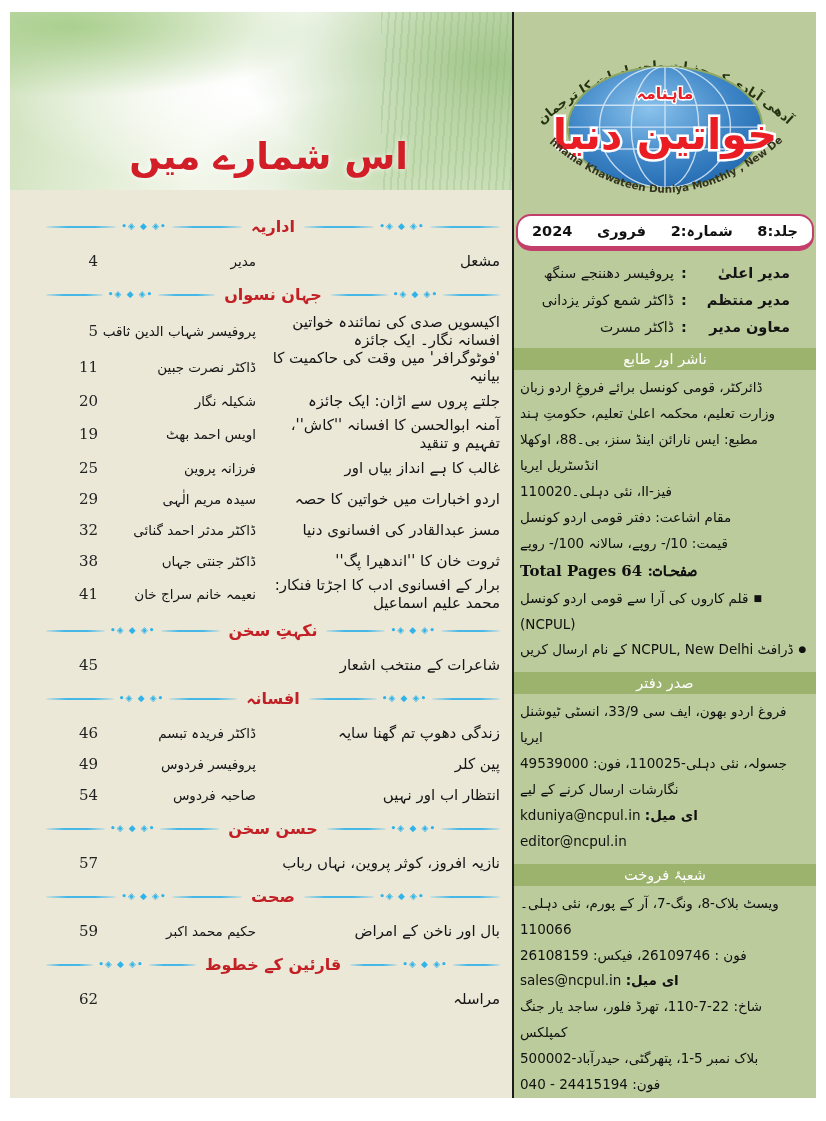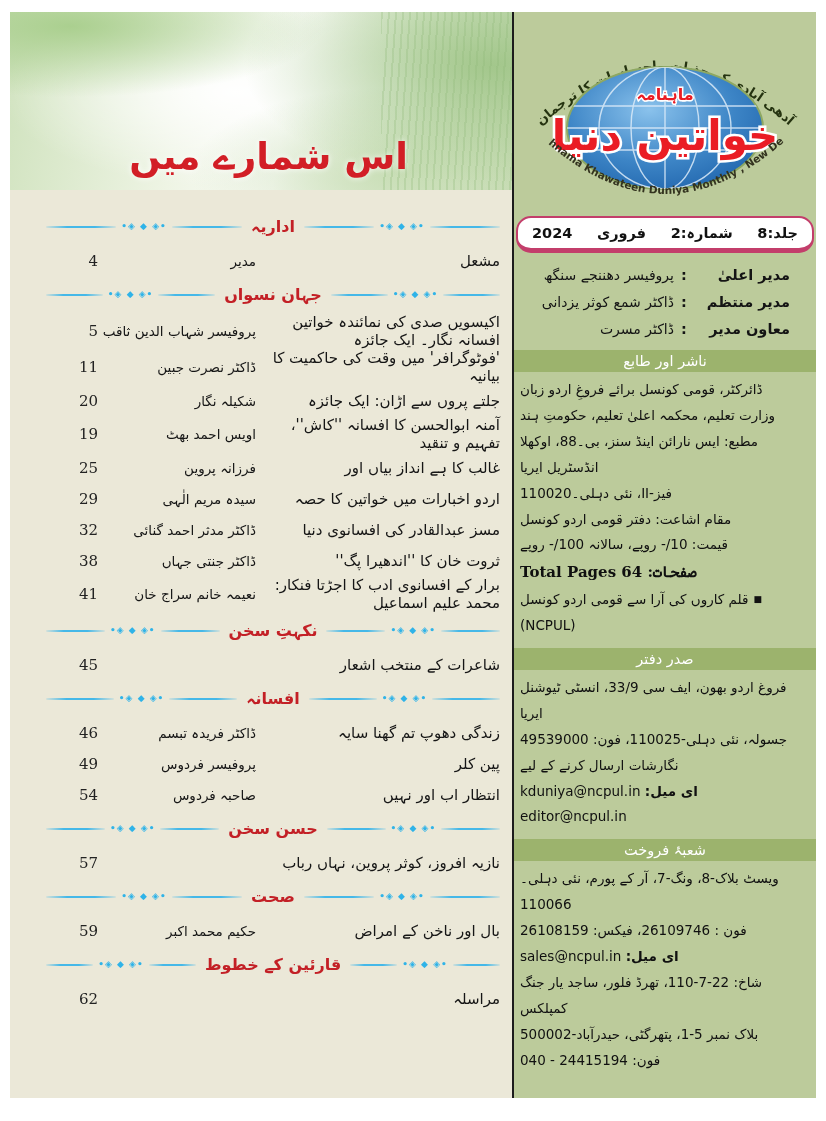--- a/index.html
+++ b/index.html
@@ -321,20 +321,21 @@
       <div class="bar">ناشر اور طابع</div>
       <div class="info" id="pub-lines">
           <div class="info-line"><span class="txt">ڈائرکٹر، قومی کونسل برائے فروغِ اردو زبان</span></div>
           <div class="info-line"><span class="txt">وزارت تعلیم، محکمہ اعلیٰ تعلیم، حکومتِ ہند</span></div>
           <div class="info-line"><span class="txt">مطبع: ایس نارائن اینڈ سنز، بی۔88، اوکھلا انڈسٹریل ایریا</span></div>
           <div class="info-line"><span class="txt">فیز-II، نئی دہلی۔110020</span></div>
           <div class="info-line"><span class="txt">مقام اشاعت: دفتر قومی اردو کونسل</span></div>
           <div class="info-line"><span class="txt">قیمت: 10/- روپے، سالانہ 100/- روپے</span></div>
           <div class="info-line big"><span class="txt">صفحات: Total Pages 64</span></div>
           <div class="info-line"><span class="bullet">■</span><span class="txt">قلم کاروں کی آرا سے قومی اردو کونسل (NCPUL)</span></div>
+          <div class="info-line"><span class="bullet">●</span><span class="txt">ڈرافٹ NCPUL, New Delhi کے نام ارسال کریں</span></div>
         </div>
 
       <div class="bar">صدر دفتر</div>
       <div class="info" id="ho-lines">
           <div class="info-line"><span class="txt">فروغ اردو بھون، ایف سی 33/9، انسٹی ٹیوشنل ایریا</span></div>
           <div class="info-line"><span class="txt">جسولہ، نئی دہلی-110025، فون: 49539000</span></div>
           <div class="info-line"><span class="txt">نگارشات ارسال کرنے کے لیے</span></div>
           <div class="info-line"><span class="lbl">ای میل:</span> <span class="em">kduniya@ncpul.in</span></div>
           <div class="info-line latin"><span class="em">editor@ncpul.in</span></div>
         </div>

